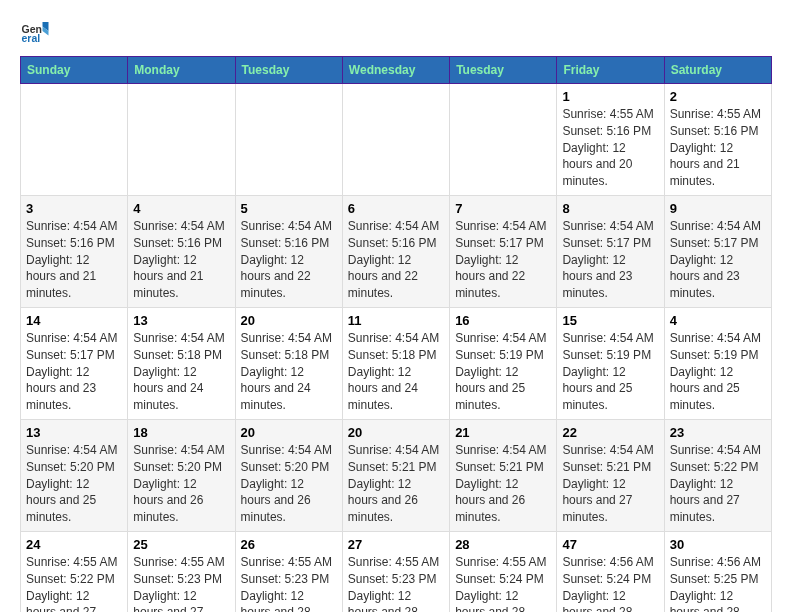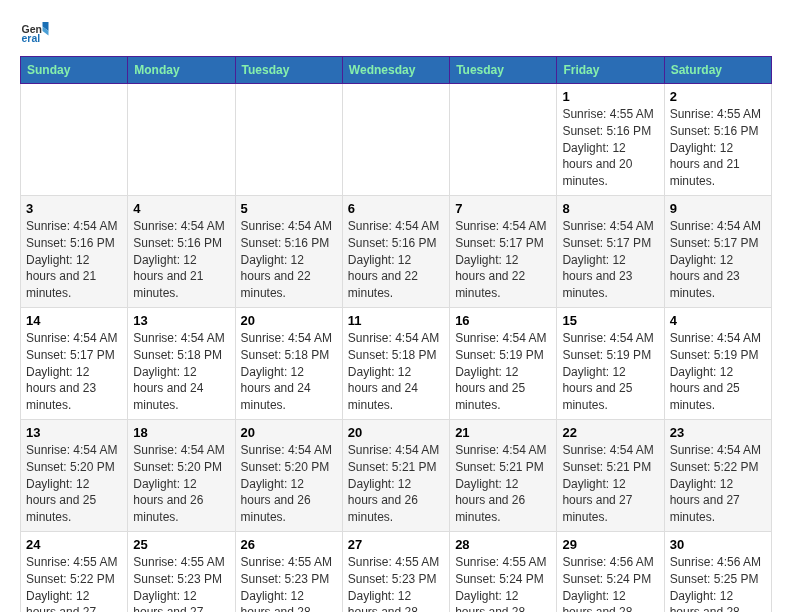--- a/index.html
+++ b/index.html
@@ -303,21 +303,21 @@
 Sunset: 5:23 PM
 Daylight: 12 hours and 28 minutes.</div>
           </td>
           <td>
             <span class="day-number">28</span>
             <div class="day-info" style="white-space: pre-line;">Sunrise: 4:55 AM
 Sunset: 5:24 PM
 Daylight: 12 hours and 28 minutes.</div>
           </td>
           <td>
-            <span class="day-number">29</span>
+            <span class="day-number">47</span>
             <div class="day-info" style="white-space: pre-line;">Sunrise: 4:56 AM
 Sunset: 5:24 PM
 Daylight: 12 hours and 28 minutes.</div>
           </td>
           <td>
             <span class="day-number">30</span>
             <div class="day-info" style="white-space: pre-line;">Sunrise: 4:56 AM
 Sunset: 5:25 PM
 Daylight: 12 hours and 28 minutes.</div>
           </td>

